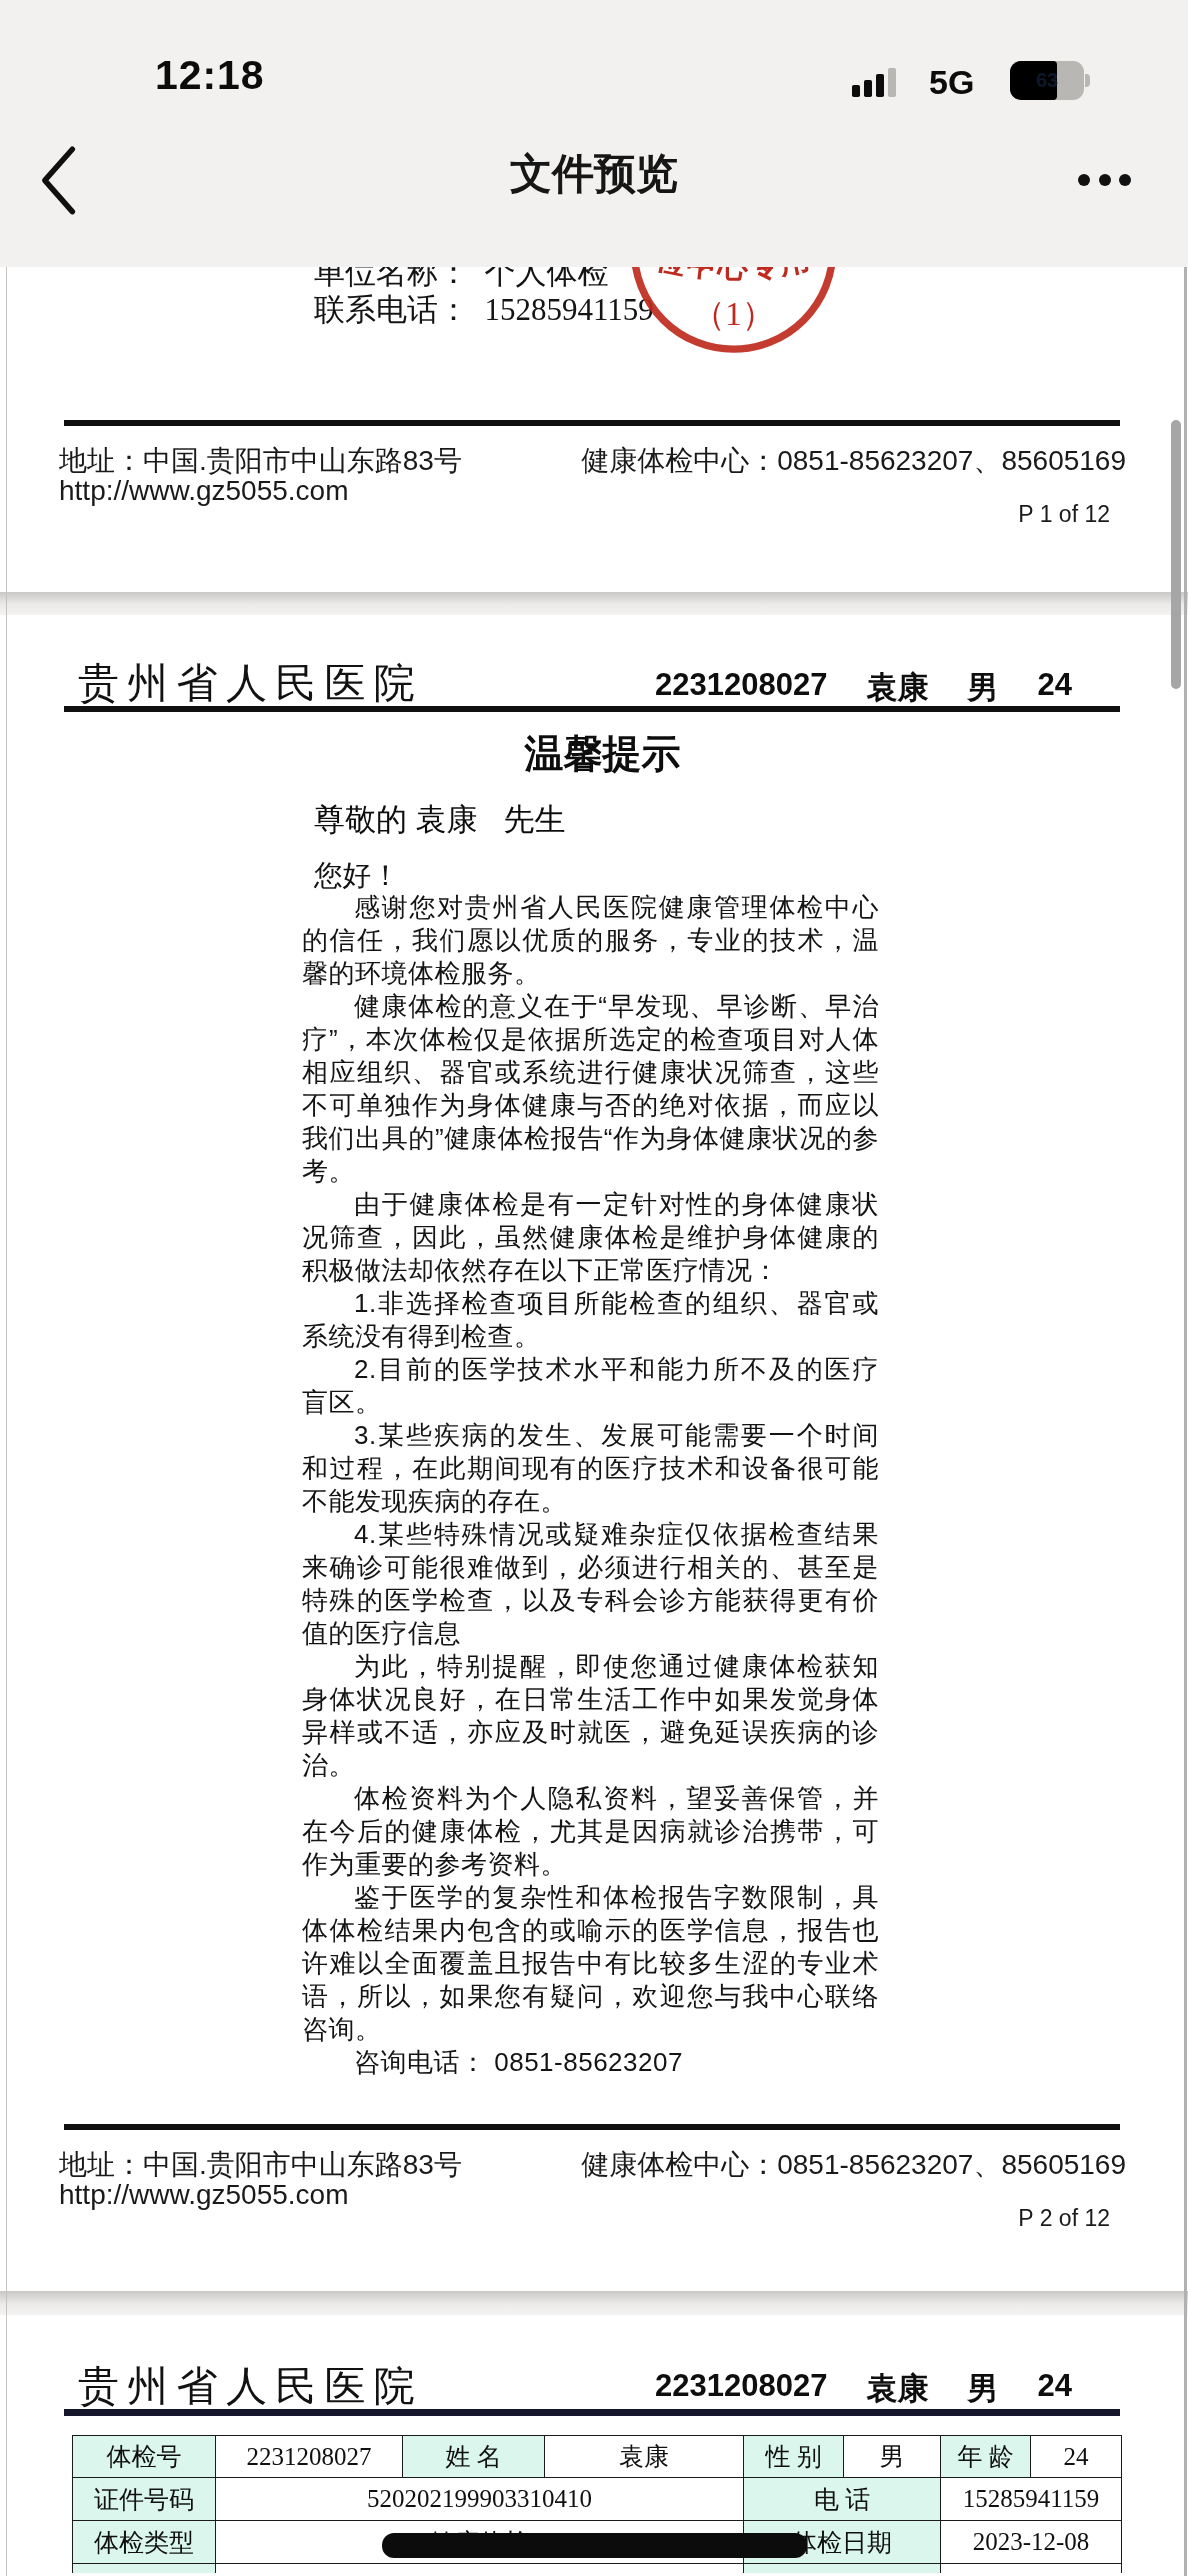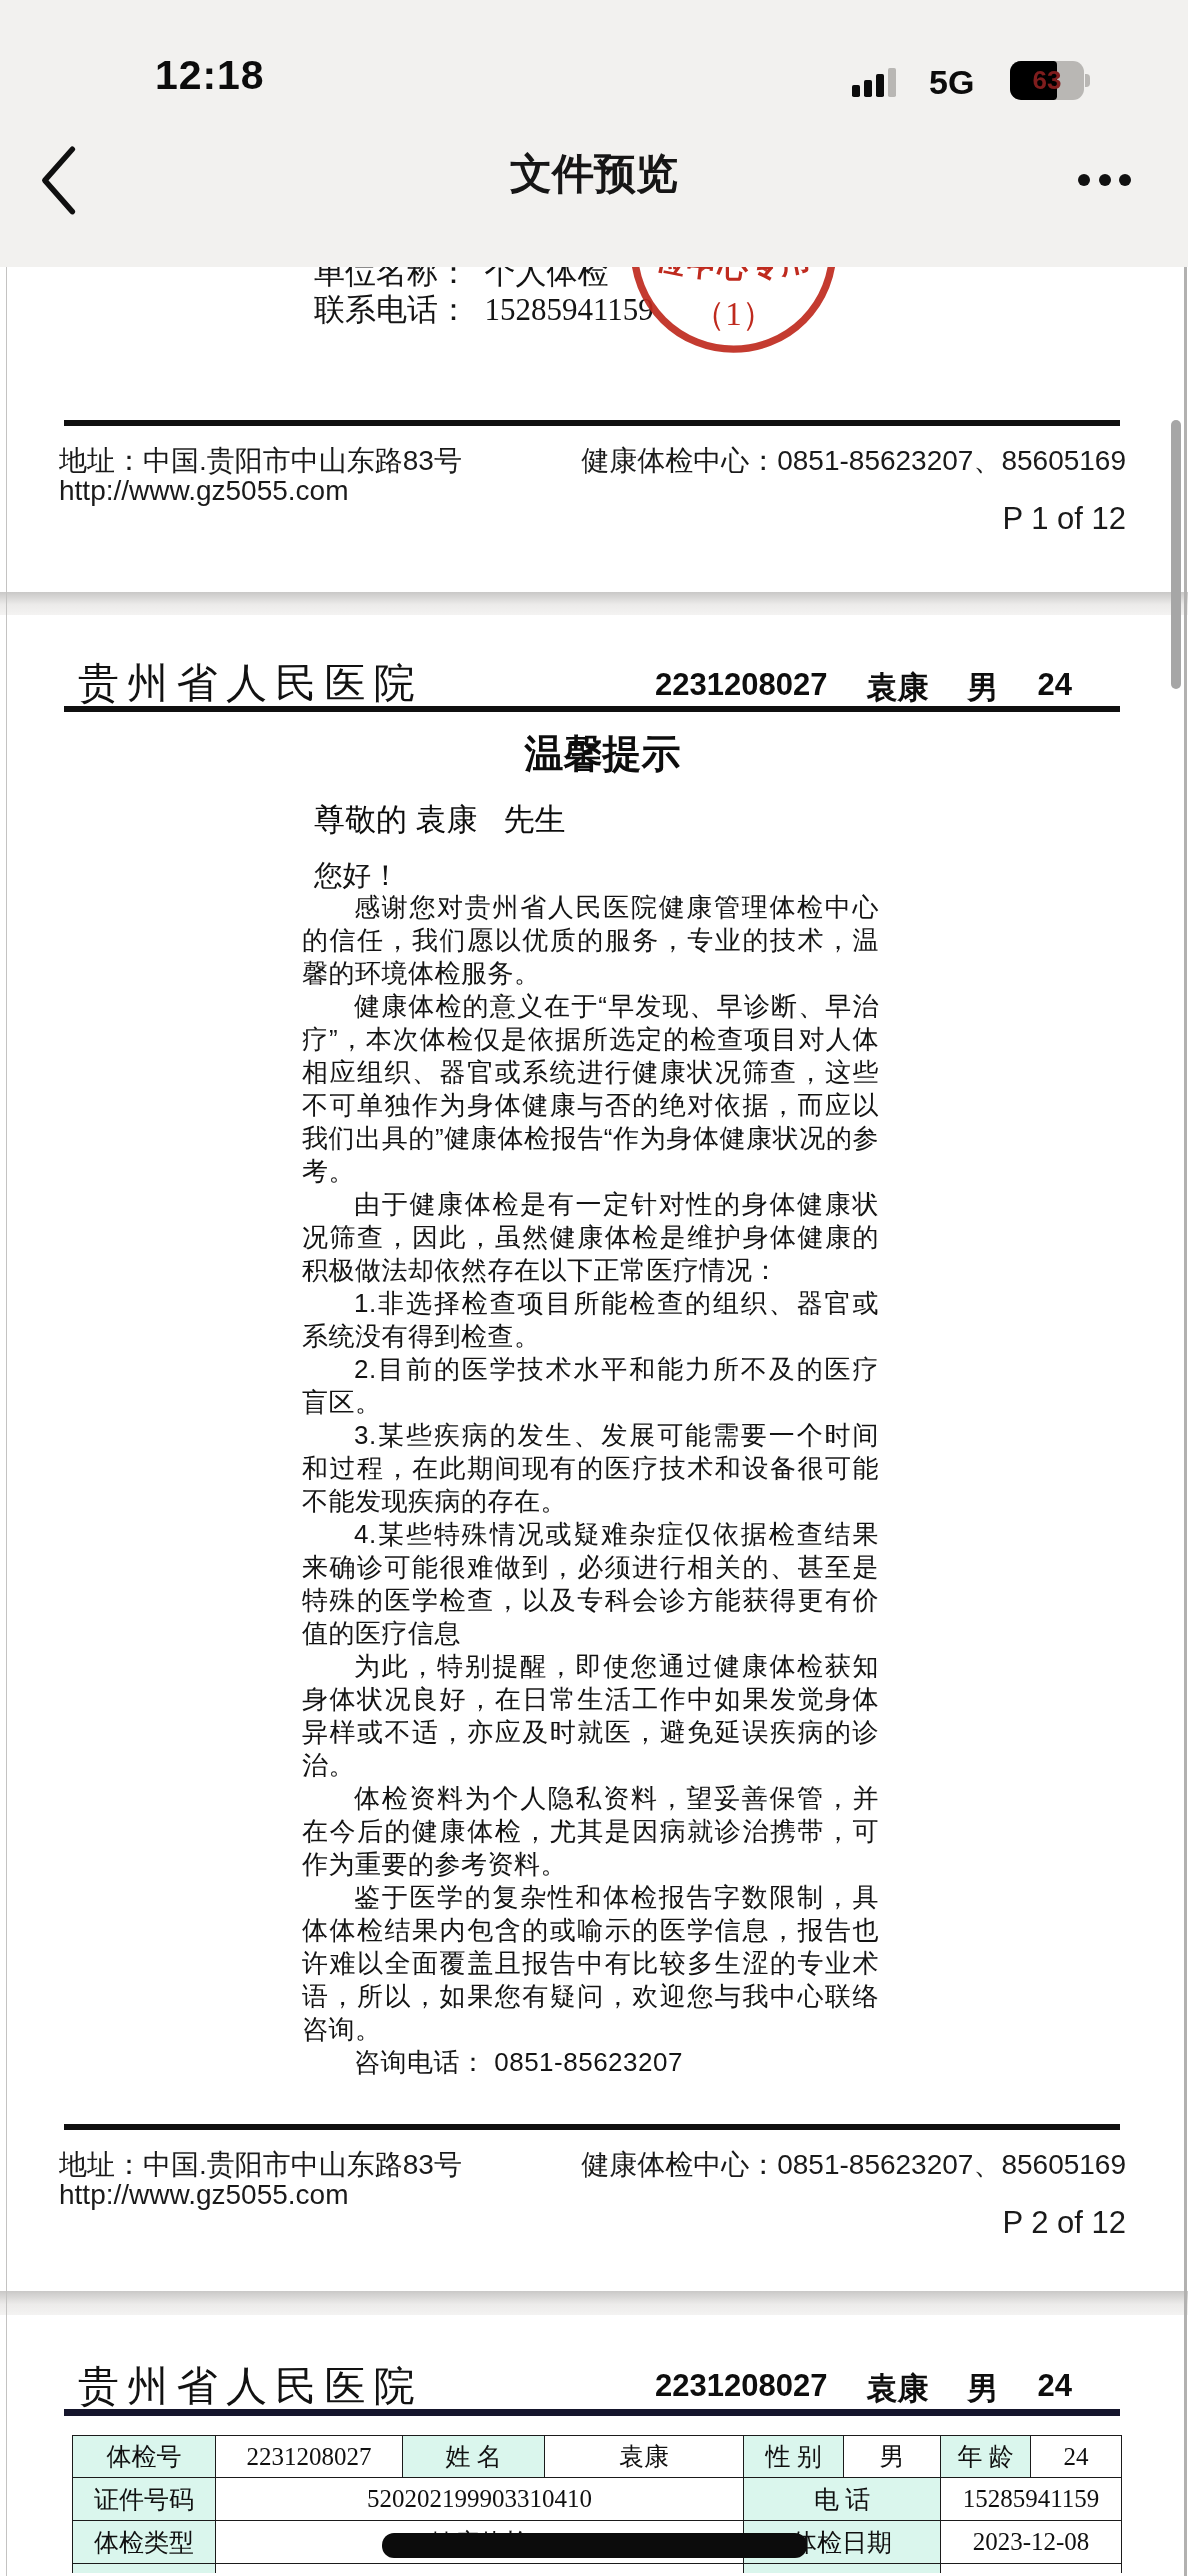--- a/index.html
+++ b/index.html
@@ -8,21 +8,21 @@
   #statusbar{position:absolute;left:0;top:0;width:1188px;height:111px;background:#f2f1ef;}
   .time{position:absolute;left:155px;top:52px;font-size:41px;font-weight:600;color:#0c0c0c;letter-spacing:0.9px;}
   .sigbars{position:absolute;left:852px;top:66px;width:59px;height:31px;}
   .sigbars i{position:absolute;bottom:0;width:8.3px;border-radius:1.8px;background:#0c0c0c;}
   .sigbars i.b1{left:0;height:12px}.sigbars i.b2{left:12px;height:17.5px}
   .sigbars i.b3{left:24px;height:23px}.sigbars i.b4{left:36px;height:28.6px;background:#b9b7b4;}
   .net5g{position:absolute;left:929px;top:63px;font-size:34px;font-weight:600;color:#0c0c0c;text-align:right;}
   .battery{position:absolute;left:1010px;top:61px;width:74px;height:39px;border-radius:11px;background:#b9b7b4;overflow:visible;}
   .battery .fill{position:absolute;left:0;top:0;height:100%;width:63%;background:#000;border-radius:11px 3.7px 3.7px 11px;}
   .battery .pct{position:absolute;left:0;top:0;width:100%;height:100%;display:flex;align-items:center;justify-content:center;
-    color:#7f1d1d;font-size:26px;font-weight:700;}
+    color:#0f172a;font-size:20px;font-weight:700;}
   .battery .nub{position:absolute;right:-6.4px;top:13px;width:5.5px;height:13px;background:#b9b7b4;border-radius:0 3.7px 3.7px 0;}
   
   #navbar{position:absolute;left:0;top:111px;width:1188px;height:157px;background:#f2f1ef;}
   .nav-title{position:absolute;left:0;top:35px;width:100%;text-align:center;font-size:42px;font-weight:600;color:#161616;}
   .back-btn{position:absolute;left:28px;top:18.4px;width:74px;height:101px;}
   .more-btn{position:absolute;right:33px;top:37px;width:101px;height:64px;display:flex;align-items:center;justify-content:center;gap:8.3px;}
   .more-btn b{width:12px;height:12px;border-radius:50%;background:#111;}
   
   #doc{position:absolute;left:0;top:267px;width:1188px;height:2309px;background:#c4b5fd;}
   .page{position:absolute;left:0;width:1188px;background:#ffffff;overflow:hidden;}
@@ -34,21 +34,21 @@
   .edge-l{position:absolute;left:5.5px;top:0;width:1.8px;height:2309px;background:#c4c3c2;}
   .edge-r{position:absolute;left:1184px;top:0;width:2.8px;height:2309px;background:#b2b1b0;}
   .scroll-thumb{position:absolute;left:1171px;top:153px;width:10px;height:269px;border-radius:5.5px;background:#a6a6a6;}
   
   .serifline{position:absolute;left:314px;font-family:"Liberation Serif",serif;font-size:31px;color:#141414;white-space:pre;}
   #p1-row1{top:-14.7px;}
   #p1-row2{top:22px;}
   .hrule{position:absolute;left:64px;width:1056px;height:6.4px;background:#101010;}
   .footer-addr,.footer-url{position:absolute;left:59px;font-size:28px;color:#1a1a1a;}
   .footer-right{position:absolute;left:59px;width:1067px;text-align:right;font-size:28px;color:#1a1a1a;}
-  .footer-page{position:absolute;left:59px;width:1067px;text-align:right;font-size:31px;color:#1a1a1a;}
+  .footer-page{position:absolute;left:43px;width:1067px;text-align:right;font-size:23px;color:#1a1a1a;}
   .stamp{position:absolute;left:625px;top:-122px;width:217px;height:217px;}
   
   .hospital{position:absolute;left:78px;font-family:"Liberation Serif",serif;font-size:41px;font-weight:500;
     letter-spacing:8.3px;color:#121212;}
   .hdr-right{position:absolute;right:116px;display:flex;gap:39px;font-size:31px;font-weight:700;color:#0e0e0e;white-space:pre;}
   .title-c{position:absolute;left:314px;width:577px;text-align:center;font-size:39px;font-weight:700;color:#0d0d0d;}
   .salut{position:absolute;left:314px;font-size:31px;font-weight:400;color:#0d0d0d;white-space:pre;}
   .greet{position:absolute;left:314px;font-size:28.6px;color:#141414;}
   .bodytext{position:absolute;left:302px;width:577px;font-size:26px;line-height:33px;color:#141414;
     text-align:justify;text-justify:inter-ideograph;letter-spacing:0.5px;}

